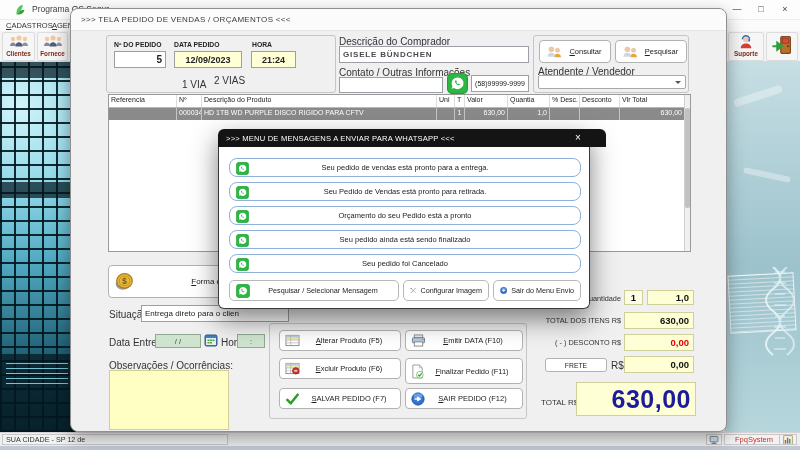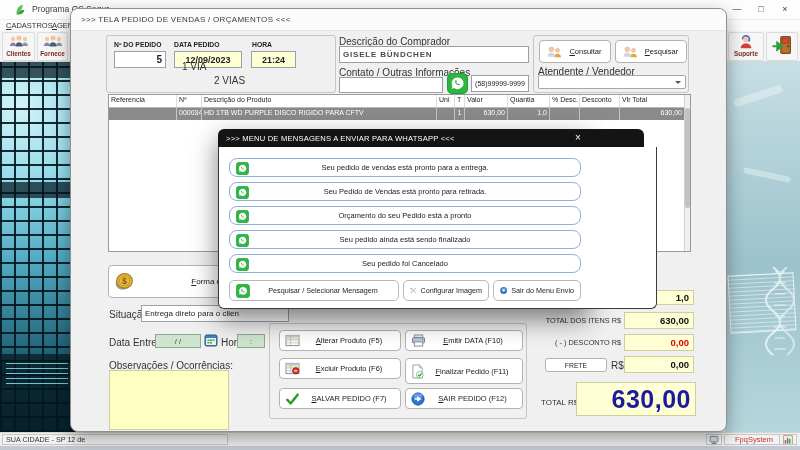--- a/index.html
+++ b/index.html
@@ -76,24 +76,24 @@
 
 .rlab{font-size:7.3px;color:#333;text-align:right;white-space:nowrap}
 .valf{background:#ffffd6;border:1px solid #cfcf9a;font-weight:bold;font-size:9.5px;color:#111;
   display:flex;align-items:center;justify-content:flex-end;padding:0 4px;white-space:nowrap}
 .red{color:#e60000}
 .totalbig{font-size:25px;color:#1b1b9e;letter-spacing:.5px}
 
 
 .modal{left:218px;top:129px;width:372px;height:180px;z-index:30;border-radius:6px;
   box-shadow:0 10px 26px rgba(0,0,0,.5)}
-.mtitle{left:0;top:0;width:426px;height:18px;background:#141414;border-radius:6px 6px 0 0;
+.mtitle{left:0;top:0;width:388px;height:18px;background:#141414;border-radius:6px 6px 0 0;
   display:flex;align-items:center;padding-left:8px;font-size:7.6px;color:#fff;letter-spacing:.2px;white-space:nowrap}
 .mclose{right:6px;top:3px;width:12px;height:12px;color:#fff;font-size:10px;line-height:12px;text-align:center}
-.mbody{left:0;top:18px;width:439px;height:162px;background:#fff;border:1px solid #3a3a3a;border-top:none;
+.mbody{left:0;top:18px;width:372px;height:162px;background:#fff;border:1px solid #3a3a3a;border-top:none;
   border-radius:0 0 6px 6px}
 .mopt{left:10px;width:352px;height:19px;background:#fff;border:1px solid #8fb0d8;border-radius:8px;
   display:flex;align-items:center;justify-content:center;font-size:7.5px;color:#222;position:absolute;white-space:nowrap}
 .mopt .ic{position:absolute;left:6px;top:2.5px;width:13px;height:13px}
 .mbtn{background:#fff;border:1px solid #b8b8b8;border-radius:5px;display:flex;align-items:center;
   gap:4px;font-size:7.2px;color:#222;padding:0 6px;position:absolute;white-space:nowrap;overflow:hidden}
 .mbtn .t{display:block;flex:1;text-align:center}
 </style>
 </head>
 <body>
@@ -227,21 +227,21 @@
   <div class="abs win">
     <div class="abs wintitle">&gt;&gt;&gt; TELA PEDIDO DE VENDAS / ORÇAMENTOS &lt;&lt;&lt;</div>
 
     <div class="abs group" style="left:35px;top:26px;width:230px;height:58px"></div>
     <span class="abs lblb" style="left:43px;top:32px">Nº DO PEDIDO</span>
     <div class="abs field" style="left:43px;top:42px;width:52px;height:17px;justify-content:flex-end;font-weight:bold;font-size:10px">5</div>
     <span class="abs lblb" style="left:103px;top:32px">DATA PEDIDO</span>
     <div class="abs field yellow" style="left:103px;top:42px;width:68px;height:17px">12/09/2023</div>
     <span class="abs lblb" style="left:181px;top:32px">HORA</span>
     <div class="abs field yellow" style="left:180px;top:42px;width:45px;height:17px">21:24</div>
-    <span class="abs lbl" style="left:111px;top:52px">1 VIA</span>
+    <span class="abs lbl" style="left:111px;top:70px">1 VIA</span>
     <span class="abs lbl" style="left:143px;top:66px">2 VIAS</span>
 
     <span class="abs lbl" style="left:268px;top:27px">Descrição do Comprador</span>
     <div class="abs field" style="left:268px;top:37px;width:190px;height:17px;color:#4a4a4a;letter-spacing:.8px;font-weight:600">GISELE BÜNDCHEN</div>
     <span class="abs lbl" style="left:268px;top:58px">Contato / Outras Informações</span>
     <div class="abs field" style="left:268px;top:68px;width:104px;height:16px"></div>
     <span class="abs ic" style="left:376px;top:64px;width:21px;height:21px">
         <svg viewBox="0 0 20 20">
           <rect x="0.5" y="0.5" width="19" height="19" rx="4.5" fill="#2cb742" stroke="#1da036"></rect>
           <path d="M10 4.2a5.6 5.6 0 0 0-4.8 8.4L4.4 15l2.5-.7A5.6 5.6 0 1 0 10 4.2z" fill="#fff"></path>

